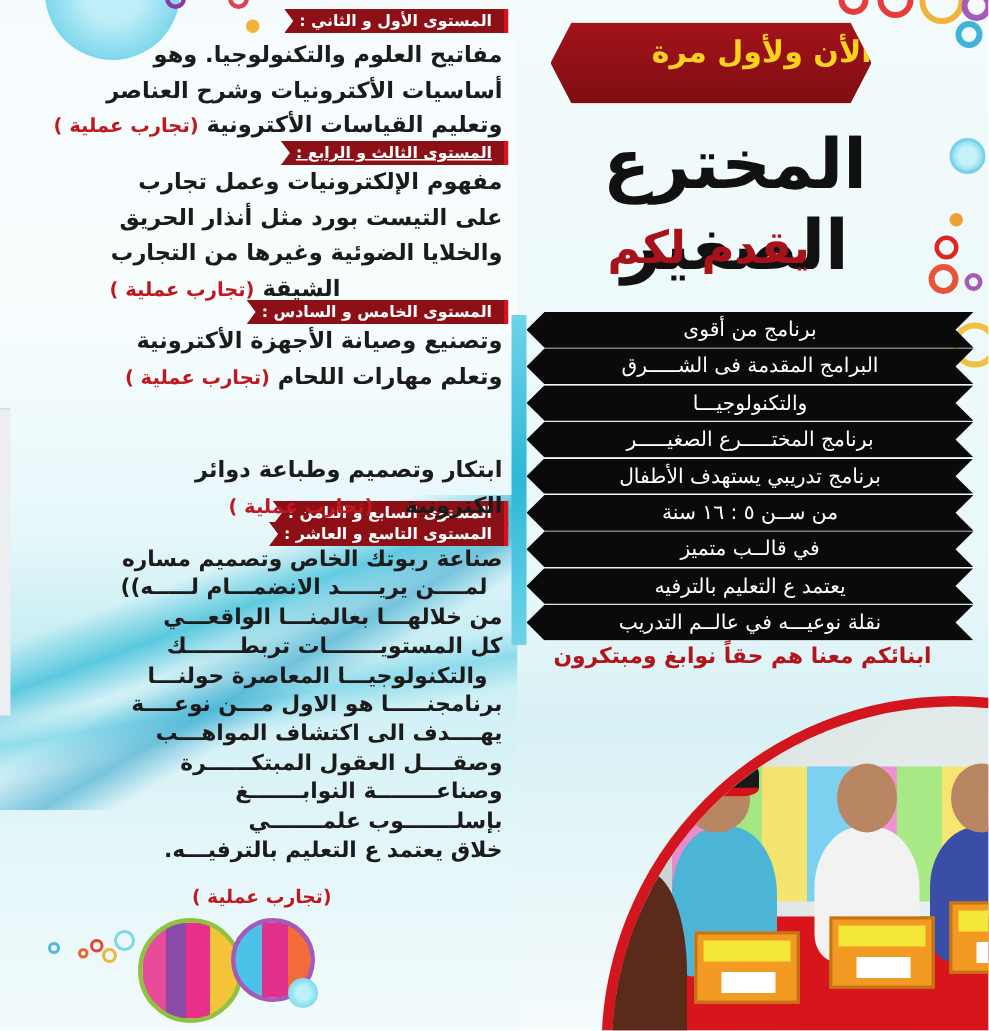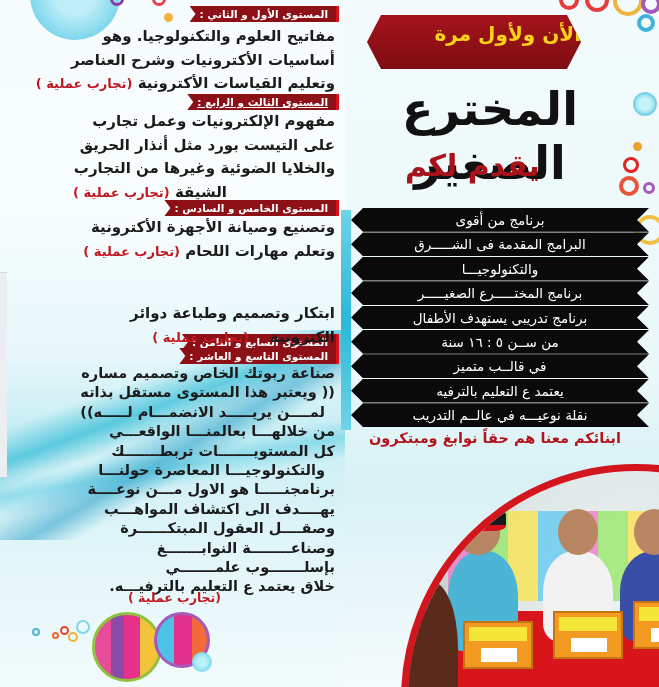--- a/index.html
+++ b/index.html
@@ -139,21 +139,20 @@
 
     <div class="sec-label" style="top:286px;margin-top:48px;">المستوى السابع و الثامن :</div>
     <div class="body-text" style="top:302px;">
       <div>ابتكار وتصميم وطباعة دوائر</div>
       <div><span>الكترونية</span>&nbsp;&nbsp;&nbsp; <span class="red" style="font-size:13px">(تجارب عملية )</span></div>
     </div>
 
     <div class="sec-label" style="top:348px;">المستوى التاسع و العاشر :</div>
     <div class="body-text" style="top:364px; line-height:19.4px; font-size:14.5px;">
       <div>صناعة ربوتك الخاص وتصميم مساره</div>
-      <div>(( ويعتبر هذا المستوى مستقل بذاته</div>
       <div style="padding-right:10px">لمــــن يريـــــد الانضمـــام لـــــه))</div>
       <div>من خلالهـــا بعالمنـــا الواقعـــي</div>
       <div>كل المستويـــــــات تربطـــــــك</div>
       <div style="padding-right:10px">والتكنولوجيـــا المعاصرة حولنـــا</div>
       <div>برنامجنـــــا هو الاول مـــن نوعــــة</div>
       <div>يهــــدف الى اكتشاف المواهـــب</div>
       <div>وصقــــل العقول المبتكــــــرة</div>
       <div>وصناعــــــــة النوابـــــــغ</div>
       <div>بإسلـــــــوب علمـــــــي</div>
       <div>خلاق يعتمد ع التعليم بالترفيـــه.</div>

